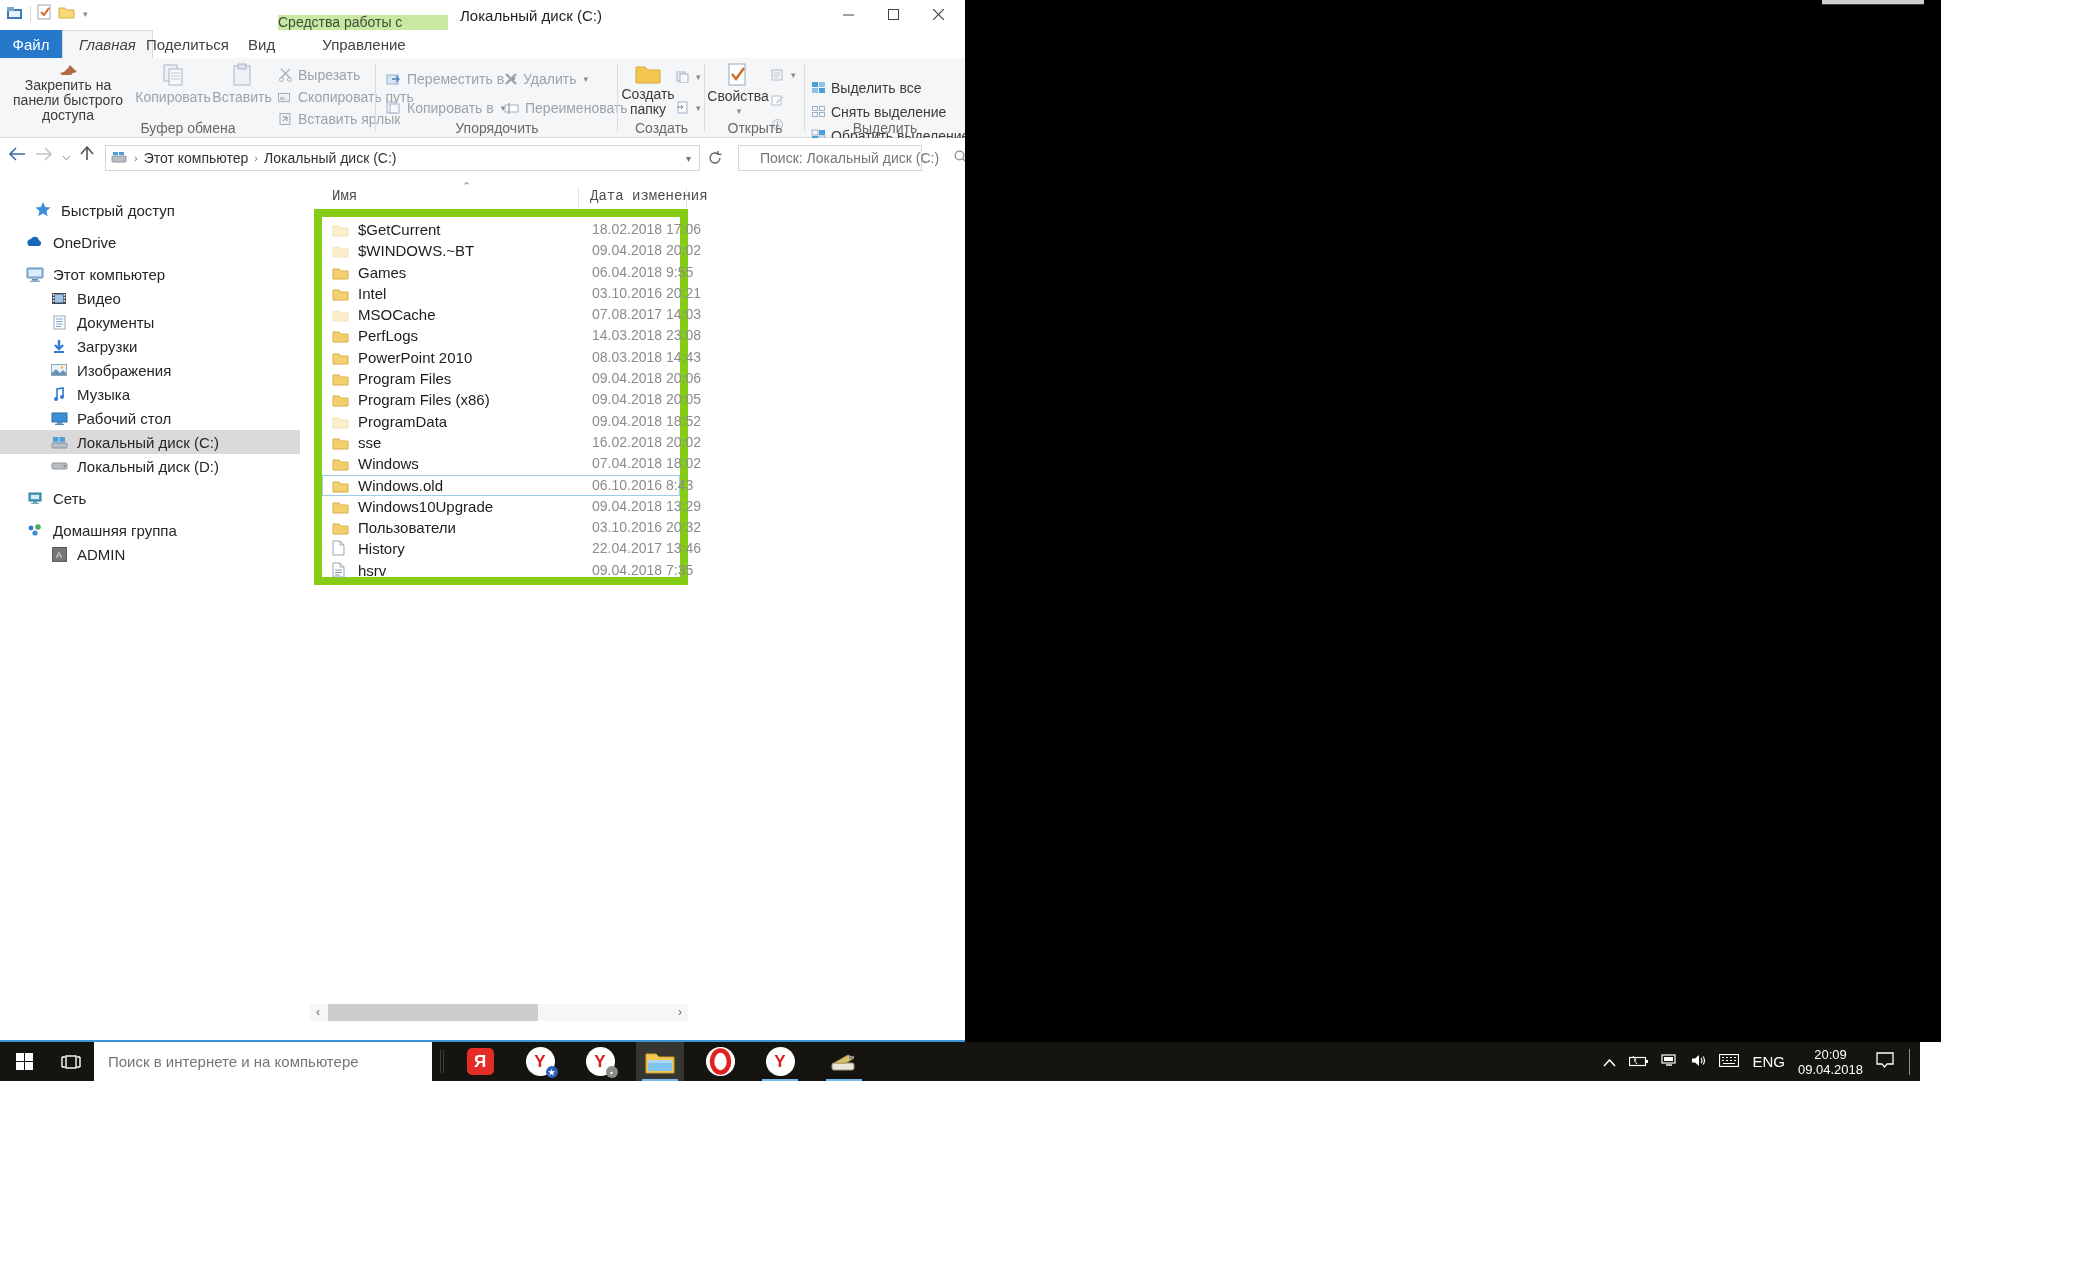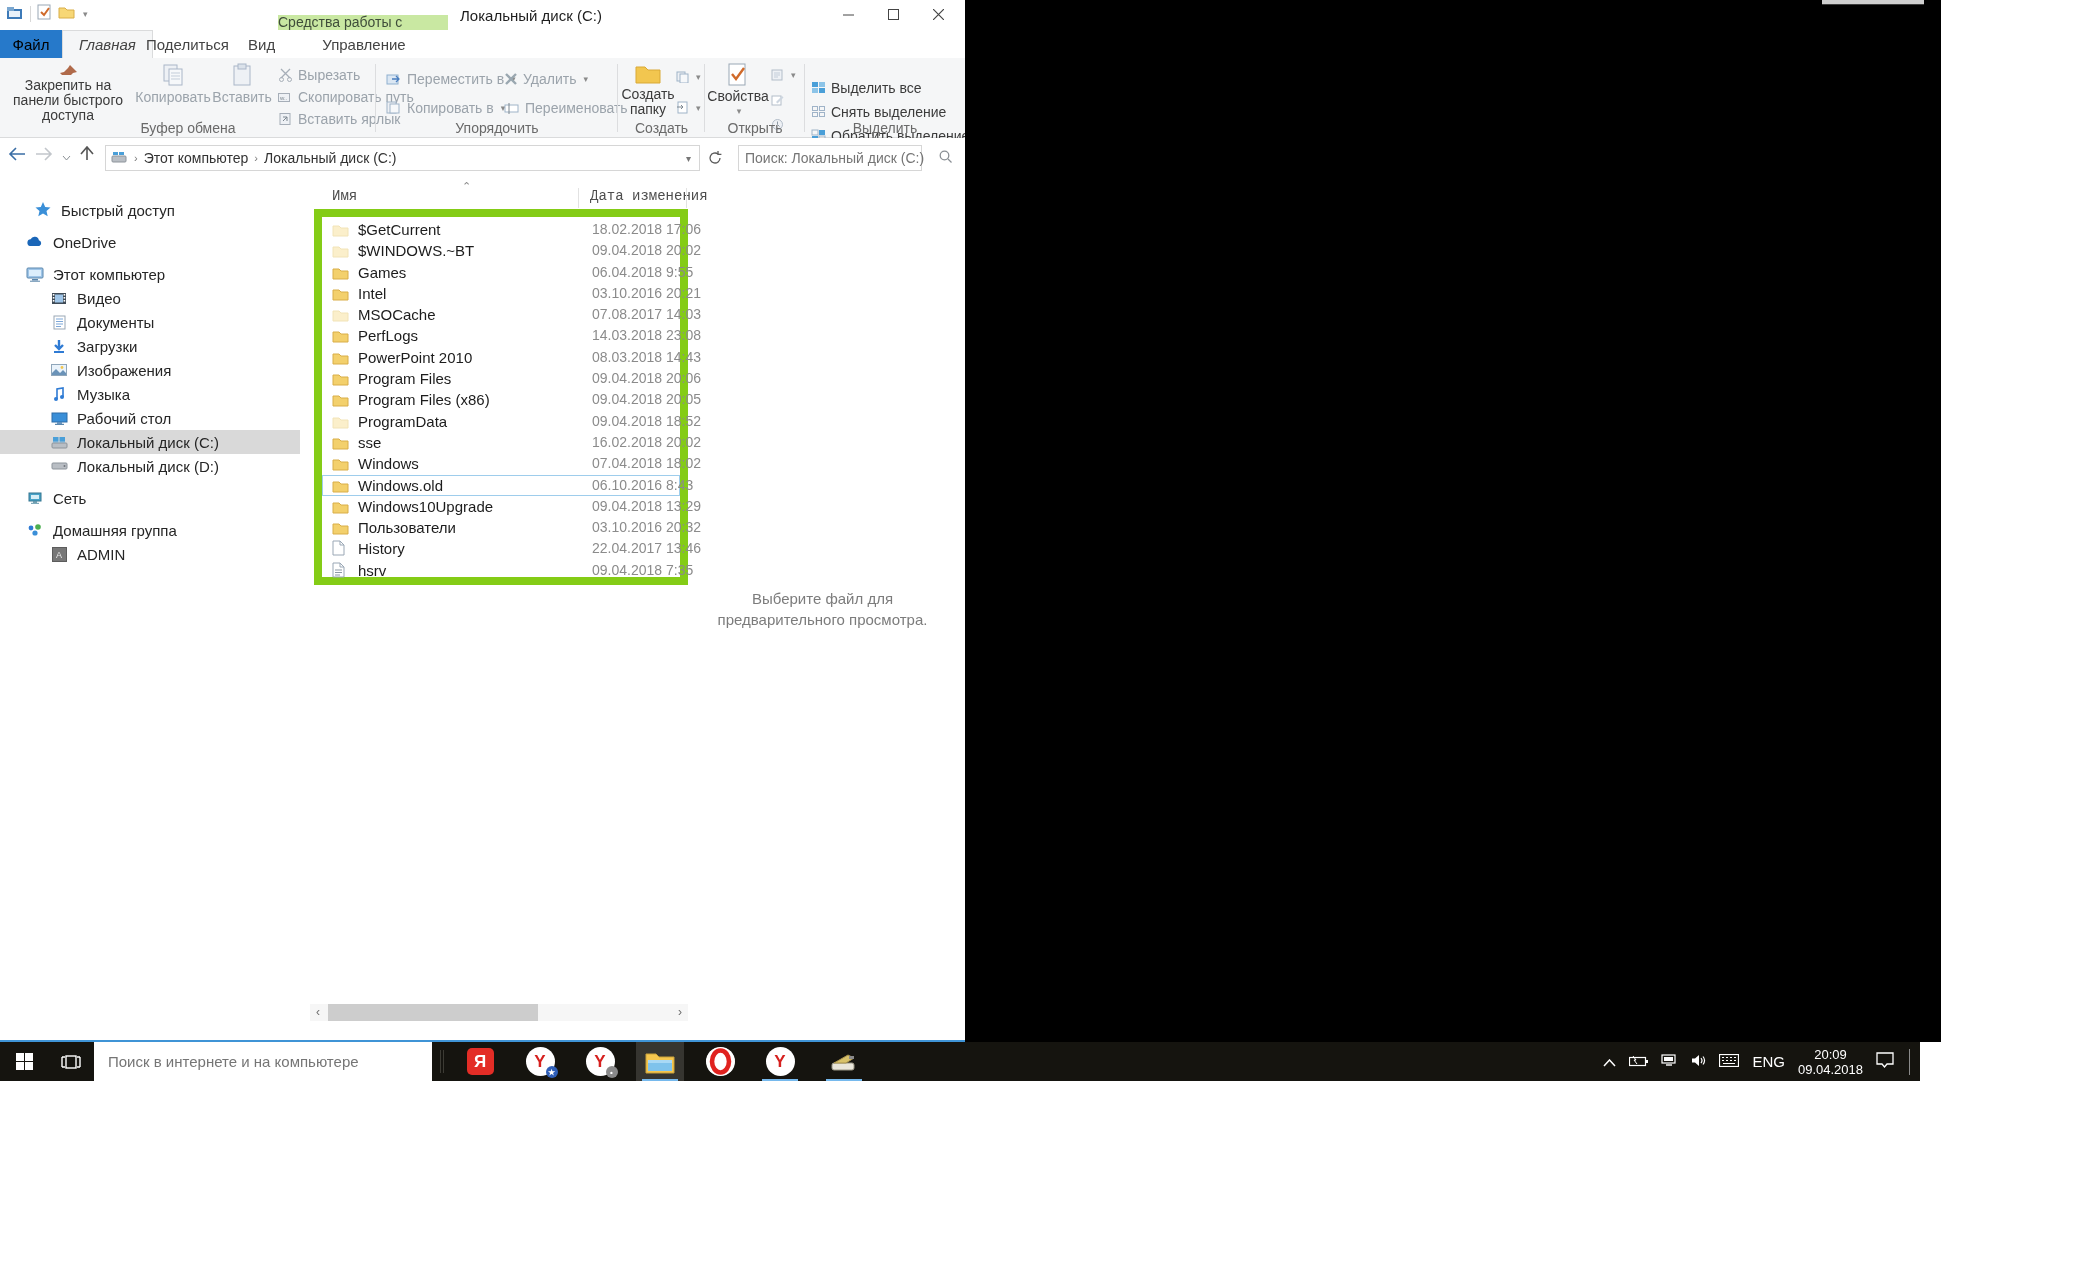--- a/index.html
+++ b/index.html
@@ -14,21 +14,21 @@
   .qat .sep{width:1px;height:16px;background:#d8d8d8;}
   .ctx-header{position:absolute;left:278px;top:15px;width:170px;height:30px;background:#c9e8a2;
               display:flex;align-items:center;justify-content:center;font-size:14px;color:#3f4d3a;}
   .win-title{position:absolute;left:460px;top:0;height:30px;display:flex;align-items:center;font-size:15px;color:#1e1e1e;}
   .win-controls{position:absolute;right:4px;top:0;height:28px;display:flex;}
   .win-btn{width:45px;height:28px;display:flex;align-items:center;justify-content:center;}
   
   .tabrow{position:absolute;left:0;top:30px;width:100%;height:28px;background:#fff;border-bottom:1px solid #dadbdc;}
   .tab{position:absolute;top:0;height:28px;display:flex;align-items:center;justify-content:center;
        font-size:15px;color:#444;padding:0 16px;box-sizing:border-box;}
-  .tab-file{left:0;width:62px;background:#2679ca;color:#000000;}
+  .tab-file{left:0;width:62px;background:#2679ca;color:#ffffff;}
   .tab-home{left:62px;background:#f5f6f7;border:1px solid #dadbdc;border-bottom:none;font-style:italic;}
   .ribbon-right{position:absolute;right:8px;top:34px;display:flex;align-items:center;gap:10px;}
   .help-circle{width:18px;height:18px;border-radius:50%;background:#2679ca;color:#fff;font-size:13px;
                display:flex;align-items:center;justify-content:center;font-weight:bold;}
   .chev-up{font-size:12px;color:#888;}
   
   .ribbon{position:absolute;left:0;top:58px;width:100%;height:80px;background:#f5f6f7;border-bottom:1px solid #dadbdc;box-sizing:border-box;}
   .rgroup{position:absolute;top:0;height:80px;box-sizing:border-box;}
   .rgroup .glabel{position:absolute;bottom:2px;left:0;width:100%;text-align:center;font-size:14px;color:#6a6a6a;}
   .gsep{position:absolute;top:6px;width:1px;height:68px;background:#dcdddf;}
@@ -42,21 +42,21 @@
   
   .addressrow{position:absolute;left:0;top:138px;width:100%;height:40px;background:#fff;}
   .navbtns{position:absolute;left:8px;top:8px;display:flex;align-items:center;gap:9px;}
   .addrbox{position:absolute;left:105px;top:7px;width:595px;height:26px;border:1px solid #d6d6d6;
            display:flex;align-items:center;font-size:14px;color:#333;background:#fff;box-sizing:border-box;}
   .crumb{padding:0 4px;white-space:nowrap;}
   .crumb-sep{color:#7a7a7a;font-size:11px;padding:0 2px;}
   .addr-dd{margin-left:auto;padding:0 8px;color:#777;font-size:10px;}
   .refreshbtn{position:absolute;left:703px;top:7px;width:24px;height:26px;display:flex;align-items:center;justify-content:center;}
   .searchbox{position:absolute;left:738px;top:7px;width:184px;height:26px;border:1px solid #d6d6d6;background:#fff;
-             box-sizing:border-box;display:flex;align-items:center;}
+             box-sizing:border-box;display:flex;align-items:center;padding-left:15px;}
   .searchbox input{border:none;outline:none;flex:1;font-size:14px;color:#444;padding:0 6px;
                    font-family:"Liberation Sans",sans-serif;background:transparent;}
   
   .sidebar{position:absolute;left:0;top:178px;width:300px;height:826px;padding-top:20px;box-sizing:border-box;overflow:hidden;}
   .sb-item{display:flex;align-items:center;height:24px;font-size:15px;color:#262626;gap:9px;padding-left:34px;}
   .sb-item.lvl1{padding-left:50px;}
   .sb-item.gap{margin-top:8px;padding-left:26px;}
   .sb-item.selected{background:#d9d9d9;}
   .sb-ico{width:18px;display:flex;justify-content:center;flex:none;}
   
@@ -683,21 +683,20 @@
     </div>
 
     <div class="hscroll">
       <div class="hs-arrow">‹</div>
       <div class="hs-track">
         <div class="hs-thumb"></div>
       </div>
       <div class="hs-arrow">›</div>
     </div>
 
-    <div class="preview">Выберите файл для предварительного просмотра.</div>
 
   </div>
 
   <div id="desktop-black"></div>
   <div id="top-sliver"></div>
 
   <div id="taskbar">
     <div class="tb-btn" id="tb-start">
       <svg width="17" height="17">
           <rect x="0" y="0" width="8" height="8" fill="#fff"></rect>

